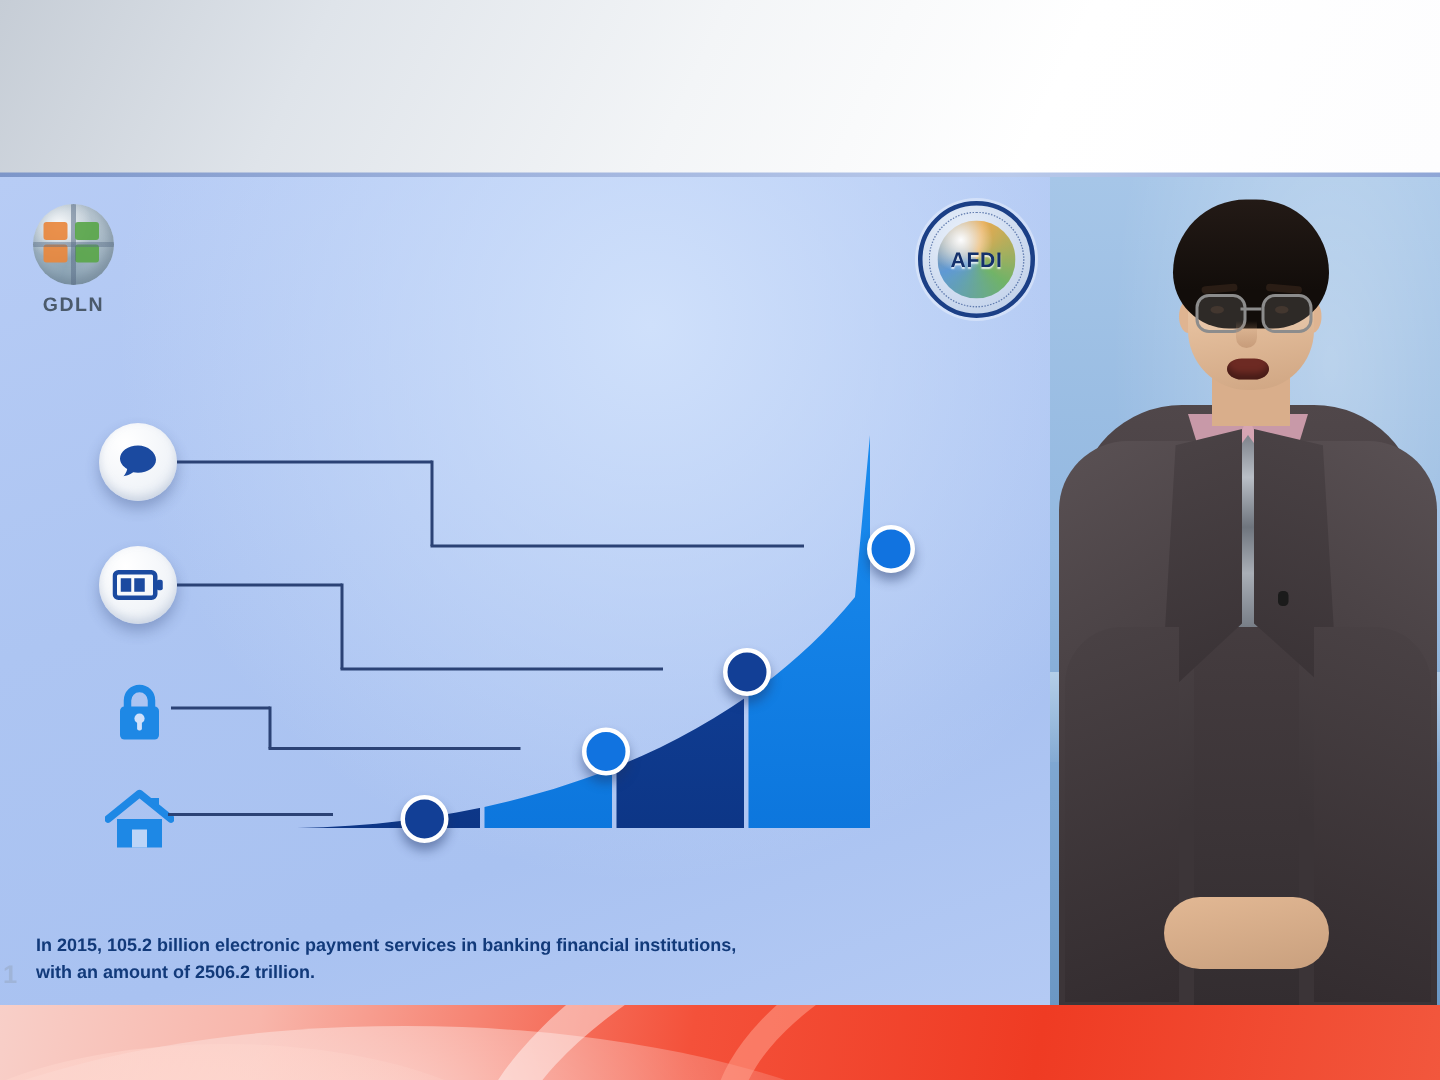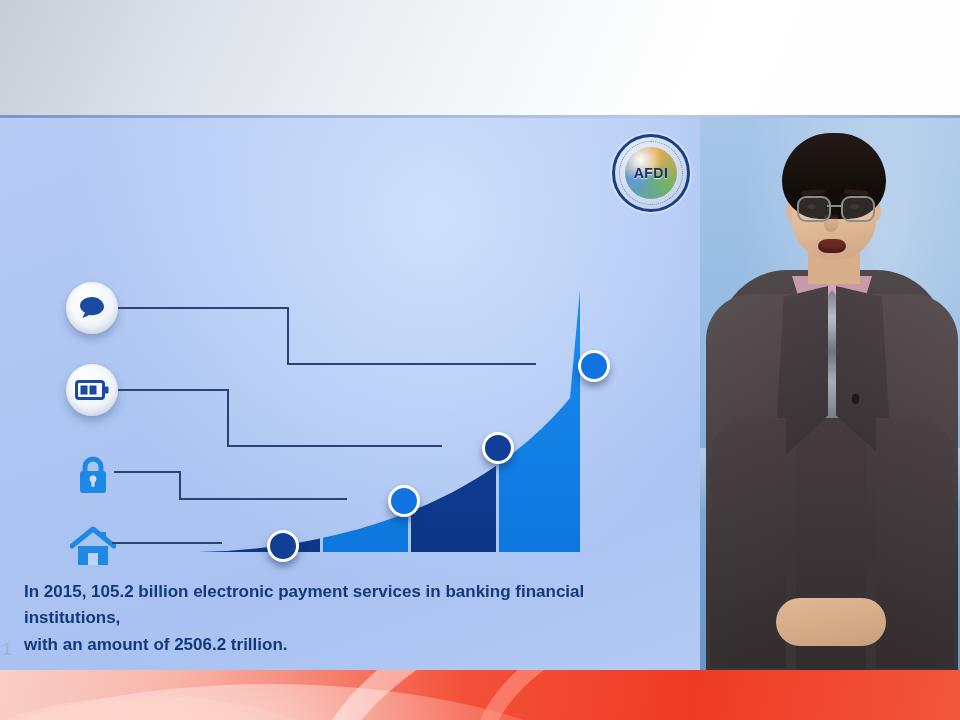--- a/index.html
+++ b/index.html
@@ -124,21 +124,21 @@
   
   .marker{position:absolute;width:26px;height:26px;border-radius:50%;
     background:#1173e0;border:3px solid #ffffff;
     box-shadow:0 5px 7px rgba(30,50,100,.45);}
   .marker.dark{background:#123f96;}
 
   
   .cap{position:absolute;left:24px;bottom:12px;width:600px;}
   .cap-h{font-size:19px;font-weight:700;color:#2277dd;margin:0 0 5px 0;
     text-shadow:0 1px 1px rgba(255,255,255,.5);}
-  .cap-l{font-size:17px;font-weight:700;color:#123a7a;line-height:1.55;margin:0;}
+  .cap-l{font-size:12px;font-weight:700;color:#123a7a;line-height:1.55;margin:0;}
   .pageno{position:absolute;left:2px;bottom:10px;font-size:17px;font-weight:700;
     color:#9fb4d8;letter-spacing:0px;}
 
   
   .video{position:absolute;left:700px;top:0;width:260px;height:552px;overflow:hidden;
     background:linear-gradient(165deg,#9fc2e6 0%,#8fb5de 38%,#a8c6e6 62%,#6f9ac8 100%);}
   .vwall{position:absolute;left:0;top:0;width:260px;height:552px;
     background:
       radial-gradient(ellipse at 72% 22%, rgba(255,255,255,.30), rgba(255,255,255,0) 55%),
       linear-gradient(180deg,#a6c6e8 0%,#93b8e0 45%,#7ba4cf 75%,#6b97c4 100%);}
@@ -207,20 +207,28 @@
     <div class="top-swoosh ts1"></div>
     <div class="top-swoosh ts2"></div>
     <div class="top-swoosh ts3"></div>
     <div class="top-rule"></div>
   </div>
 
   <div class="frame">
 
     <div class="slide">
 
+      <div class="gdln">
+        <div class="globe">
+          <div class="gseg a"></div>
+          <div class="gseg b"></div>
+          <div class="glines"></div>
+        </div>
+        <div class="gdln-label">GDLN</div>
+      </div>
 
       <div class="afdi">
         <div class="afdi-ring">
           <div class="afdi-globe"></div>
           <div class="afdi-arc"></div>
           <div class="afdi-txt">AFDI</div>
         </div>
       </div>
 
 

